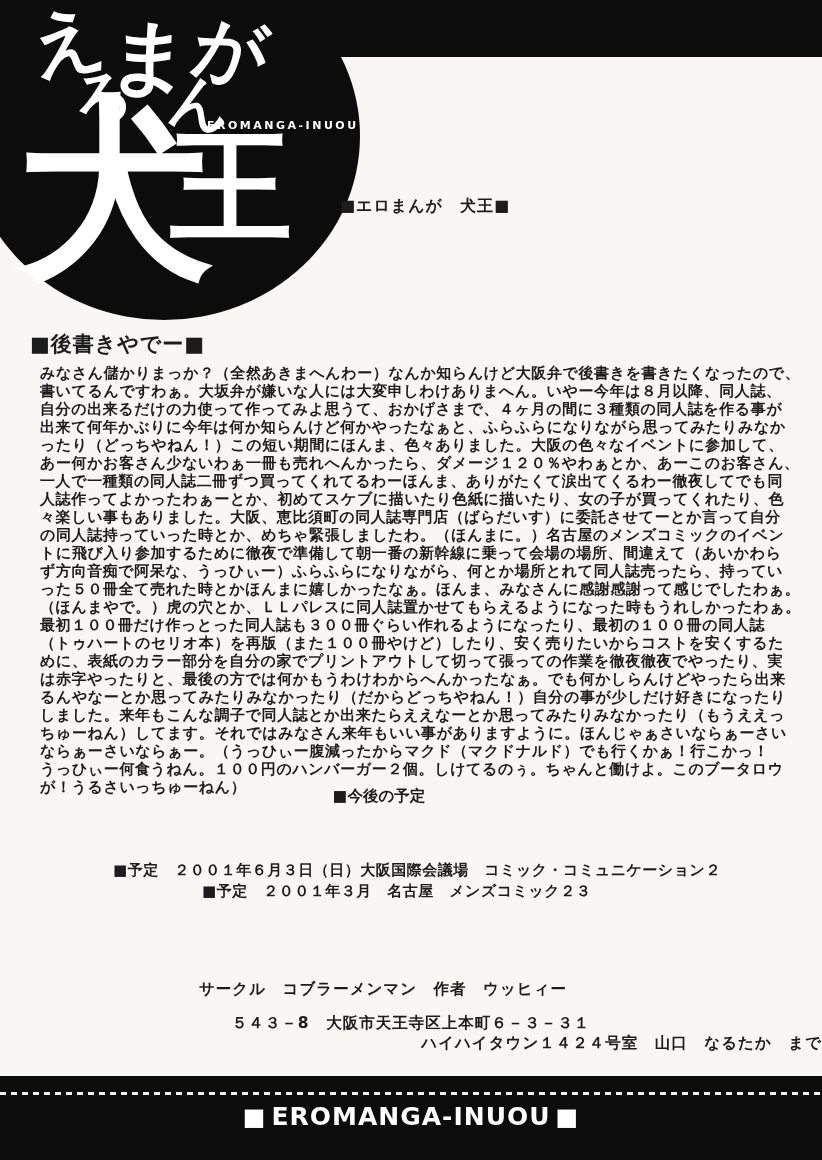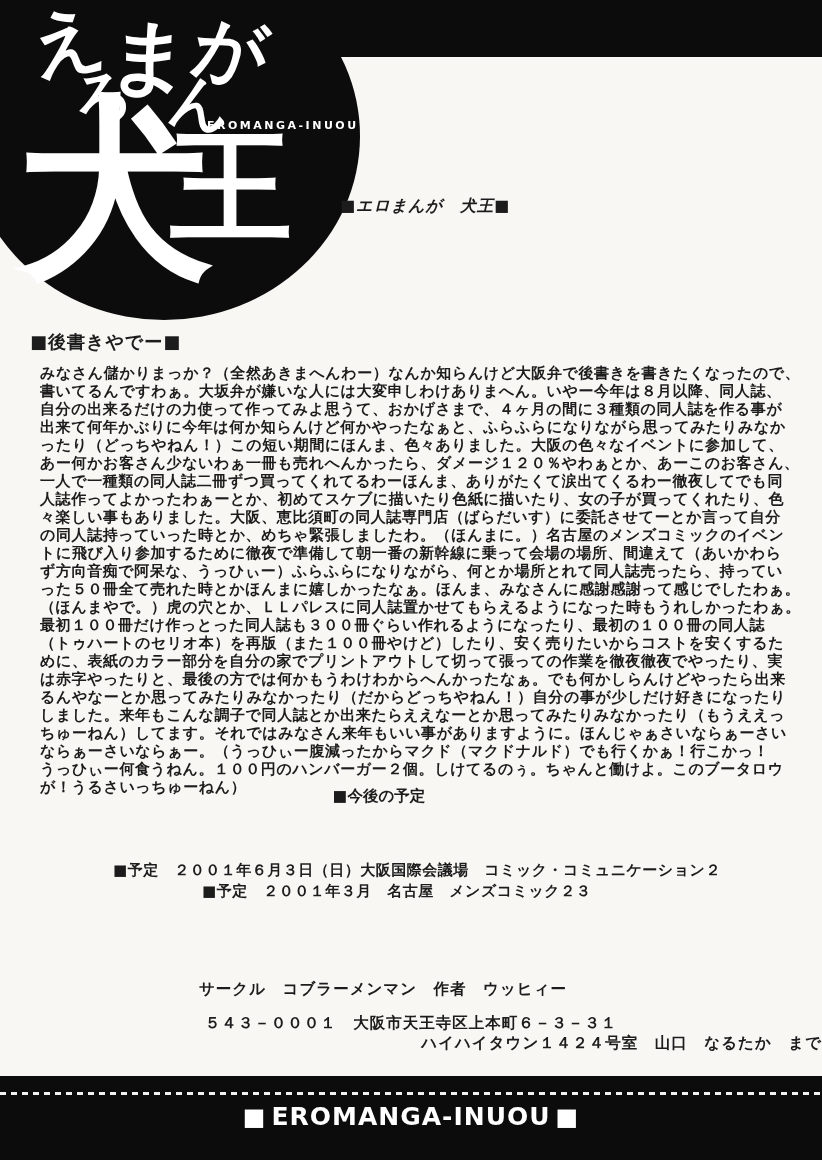--- a/index.html
+++ b/index.html
@@ -42,26 +42,25 @@
     letter-spacing:2.5px;
     white-space:nowrap;
   }
   .kanji-inu { left:18px;  top:90px;  font-size:196px; }
   .kanji-ou  { left:170px; top:126px; font-size:122px; }
   .page-title {
     position:absolute; left:340px; top:196px;
     font-size:16px; font-weight:bold;
     letter-spacing:1px;
     white-space:nowrap;
-    font-style:italic;
   }
   
   .afterword-heading {
     position:absolute; left:30px; top:330px;
-    font-size:18px; font-weight:bold;
+    font-size:21px; font-weight:bold;
     letter-spacing:1px;
   }
   .afterword-body {
     position:absolute; left:40px; top:364px;
     width:778px;
     font-size:15px; line-height:18px;
     letter-spacing:0.6px;
     font-weight:600;
     white-space:pre-line;
   }
@@ -173,21 +172,21 @@
 ちゅーねん）してます。それではみなさん来年もいい事がありますように。ほんじゃぁさいならぁーさい
 ならぁーさいならぁー。（うっひぃー腹減ったからマクド（マクドナルド）でも行くかぁ！行こかっ！
 うっひぃー何食うねん。１００円のハンバーガー２個。しけてるのぅ。ちゃんと働けよ。このブータロウ
 が！うるさいっちゅーねん）</div>
 
   <div class="plans-heading">■今後の予定</div>
   <div class="plan-item plan-2">■予定　２００１年６月３日（日）大阪国際会議場　コミック・コミュニケーション２</div>
   <div class="plan-item plan-3">■予定　２００１年３月　名古屋　メンズコミック２３</div>
 
   <div class="circle-credit">サークル　コブラーメンマン　作者　ウッヒィー</div>
-  <div class="address-line-1">５４３－０００１　大阪市天王寺区上本町６－３－３１</div>
+  <div class="address-line-1">５４３－8　大阪市天王寺区上本町６－３－３１</div>
   <div class="address-line-2">ハイハイタウン１４２４号室　山口　なるたか　まで</div>
 
   <div class="footer-bar">
     <div class="footer-dash"></div>
     <div class="footer-text">
       <span class="footer-square">■</span>
       <span>EROMANGA-INUOU</span>
       <span class="footer-square">■</span>
     </div>
   </div>

